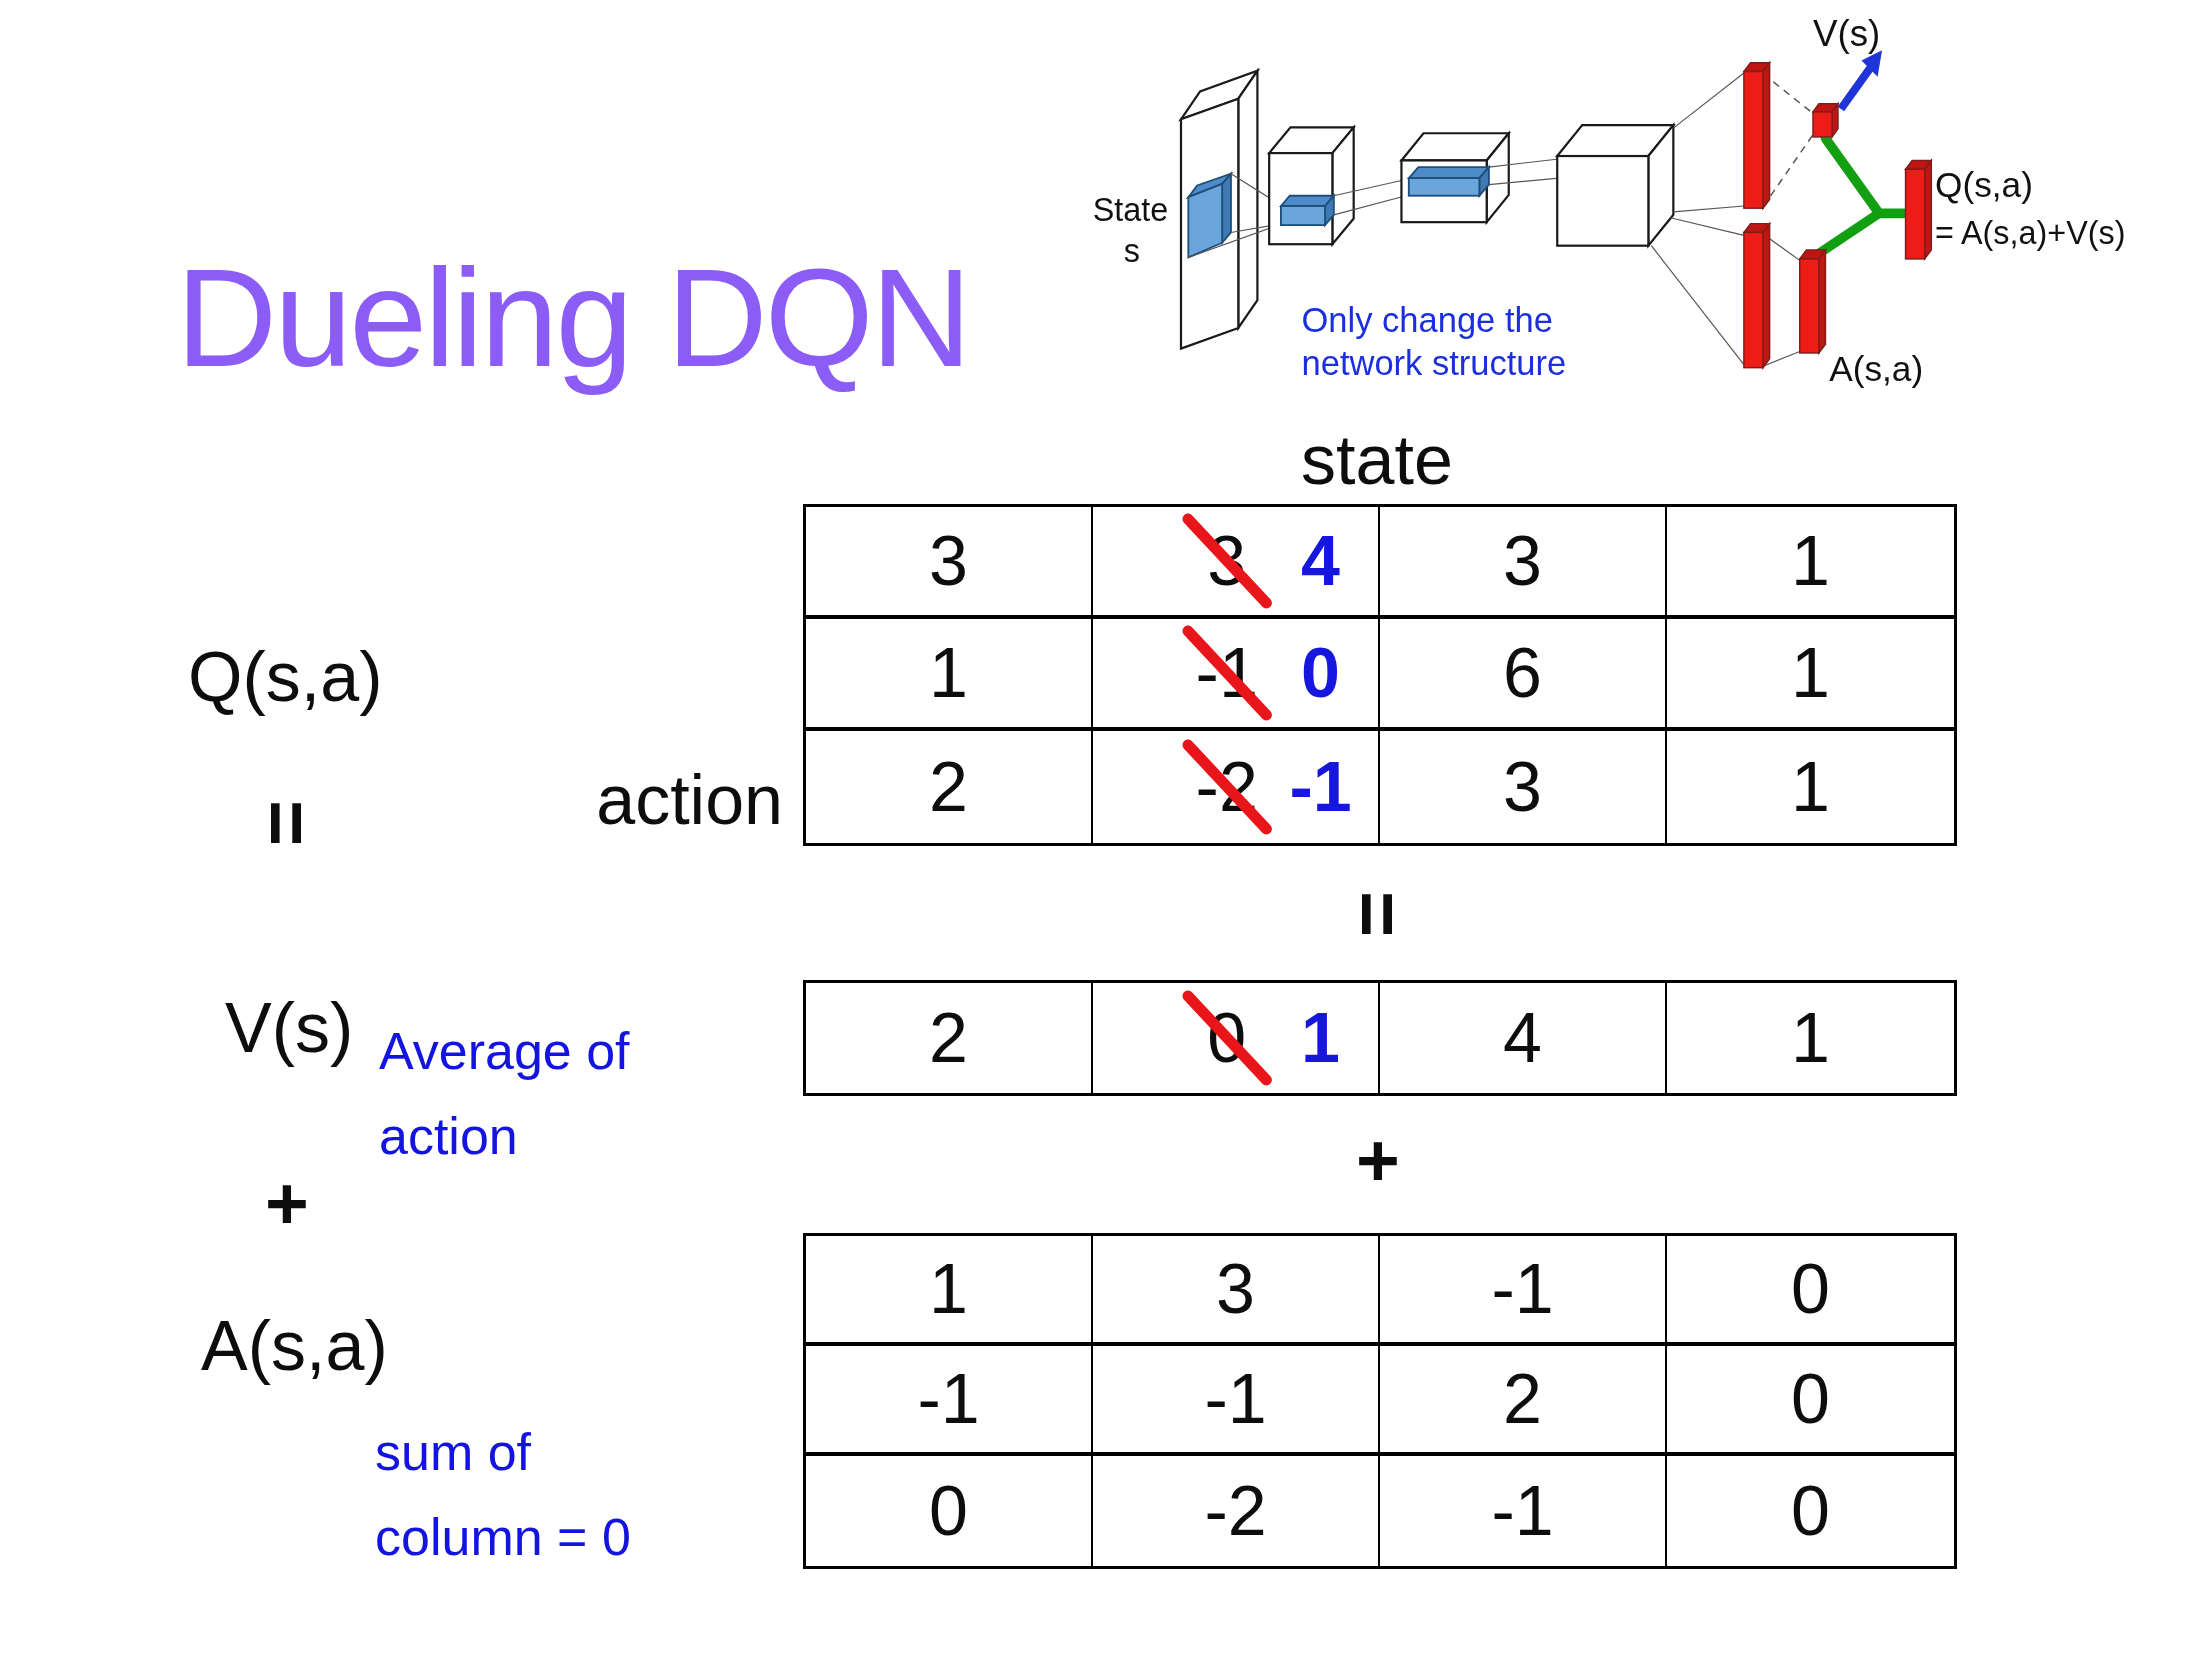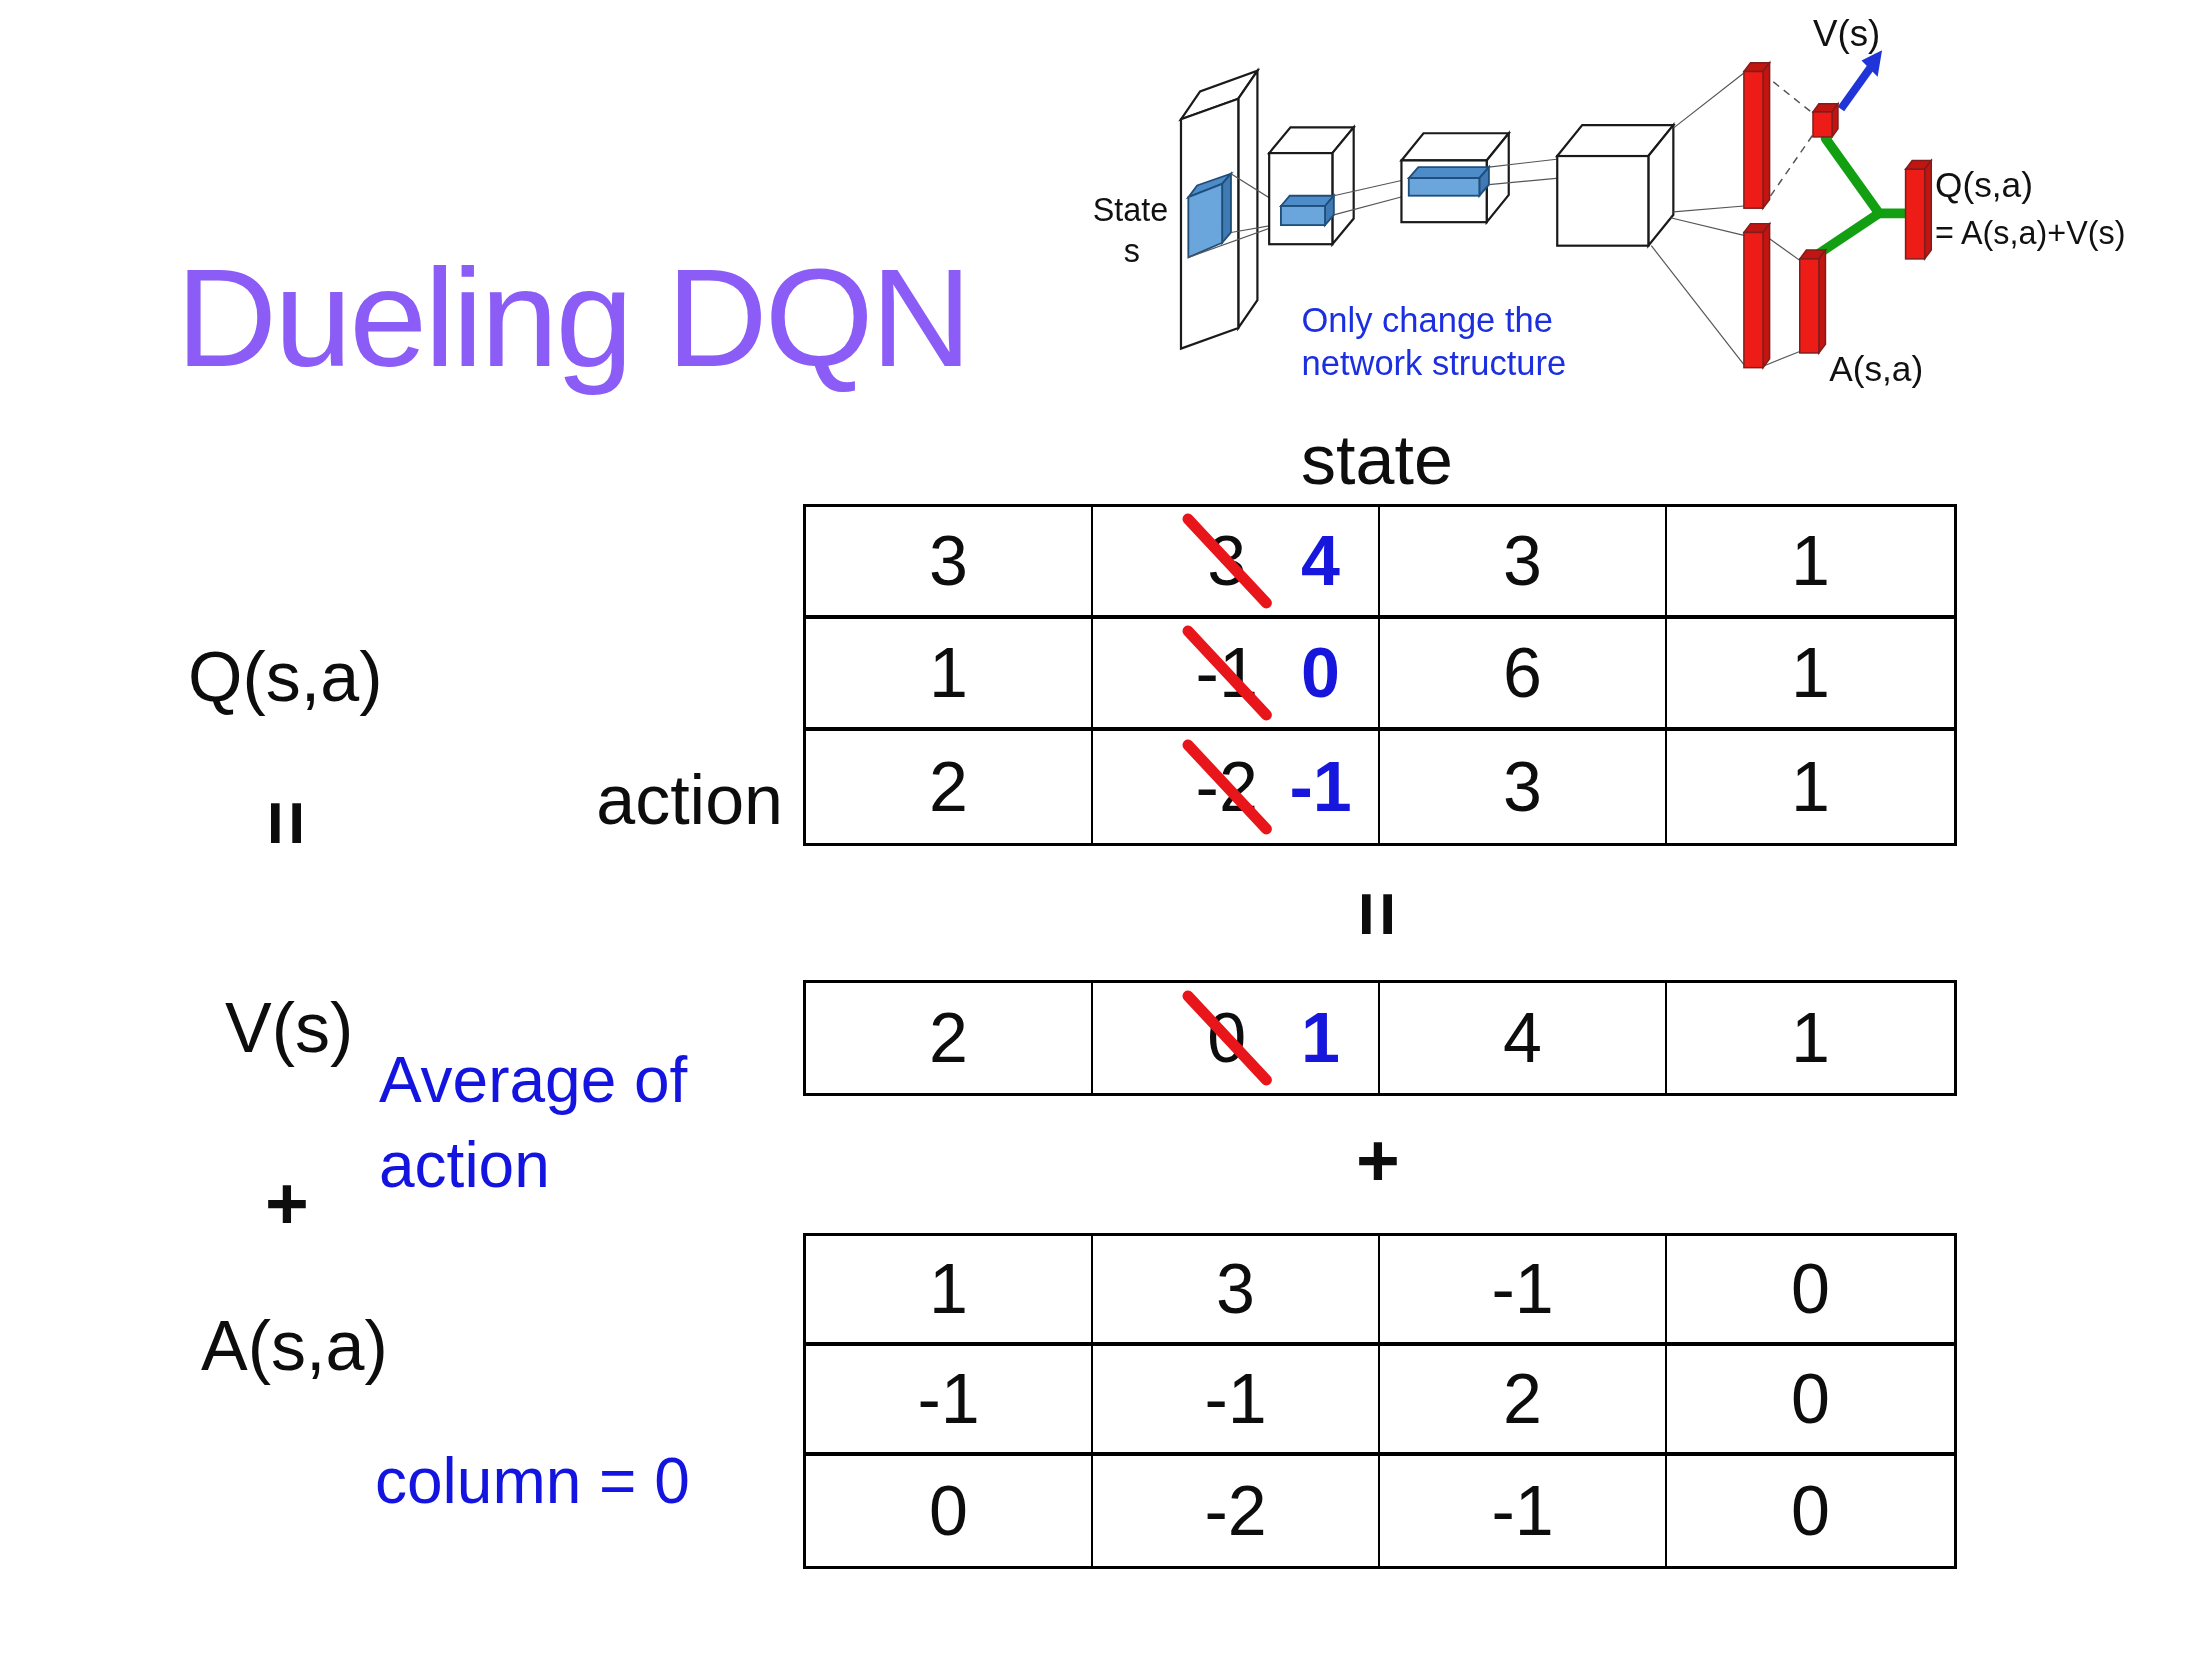--- a/index.html
+++ b/index.html
@@ -22,21 +22,21 @@
 
   .op{white-space:nowrap;color:#0d0d0d;}
   .eq-rot{font-size:79px;font-weight:600;transform:translate(-50%,-50%) rotate(90deg);}
   .eq-left{left:287px;top:823px;}
   .eq-mid{left:1378px;top:914px;}
   .plus{font-size:75px;font-weight:600;transform:translate(-50%,-50%);}
   .plus-left{left:287px;top:1203px;}
   .plus-mid{left:1378px;top:1160px;}
 
   
-  .note{font-size:64px;line-height:85px;color:#1414e0;white-space:nowrap;margin-top:29px;}
+  .note{font-size:52px;line-height:85px;color:#1414e0;white-space:nowrap;}
   .avg-note{left:379px;top:1009px;}
   .sum-note{left:375px;top:1410px;}
 
   
   .mtable{position:absolute;border:3.7px solid #000;background:#fff;}
   .qtable{left:803px;top:504px;}
   .vtable{left:803px;top:980px;}
   .atable{left:803px;top:1233px;}
   .trow{display:flex;}
   .tcell{
@@ -180,20 +180,21 @@
 <div class="abs op eq-rot eq-left">=</div>
 <div class="abs op eq-rot eq-mid">=</div>
 <div class="abs op plus plus-left">+</div>
 <div class="abs op plus plus-mid">+</div>
 
 <div class="abs note avg-note">
   <div>Average of</div>
   <div>action</div>
 </div>
 <div class="abs note sum-note">
+  <div>sum of</div>
   <div>column = 0</div>
 </div>
 
 <div class="mtable qtable">
     <div class="trow">
       <div class="tcell">
         <span>3</span>
       </div>
       <div class="tcell">
         <span class="oldv">3</span>

